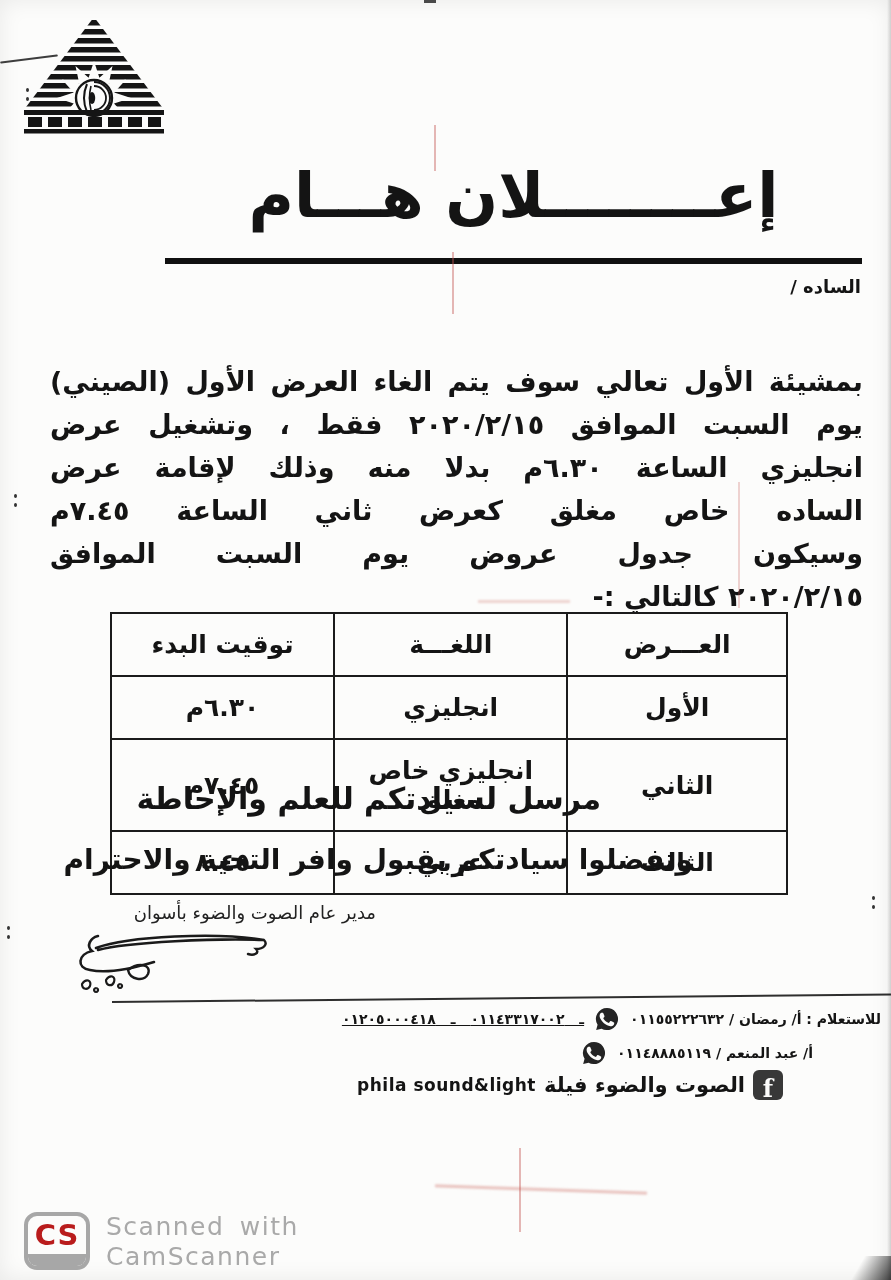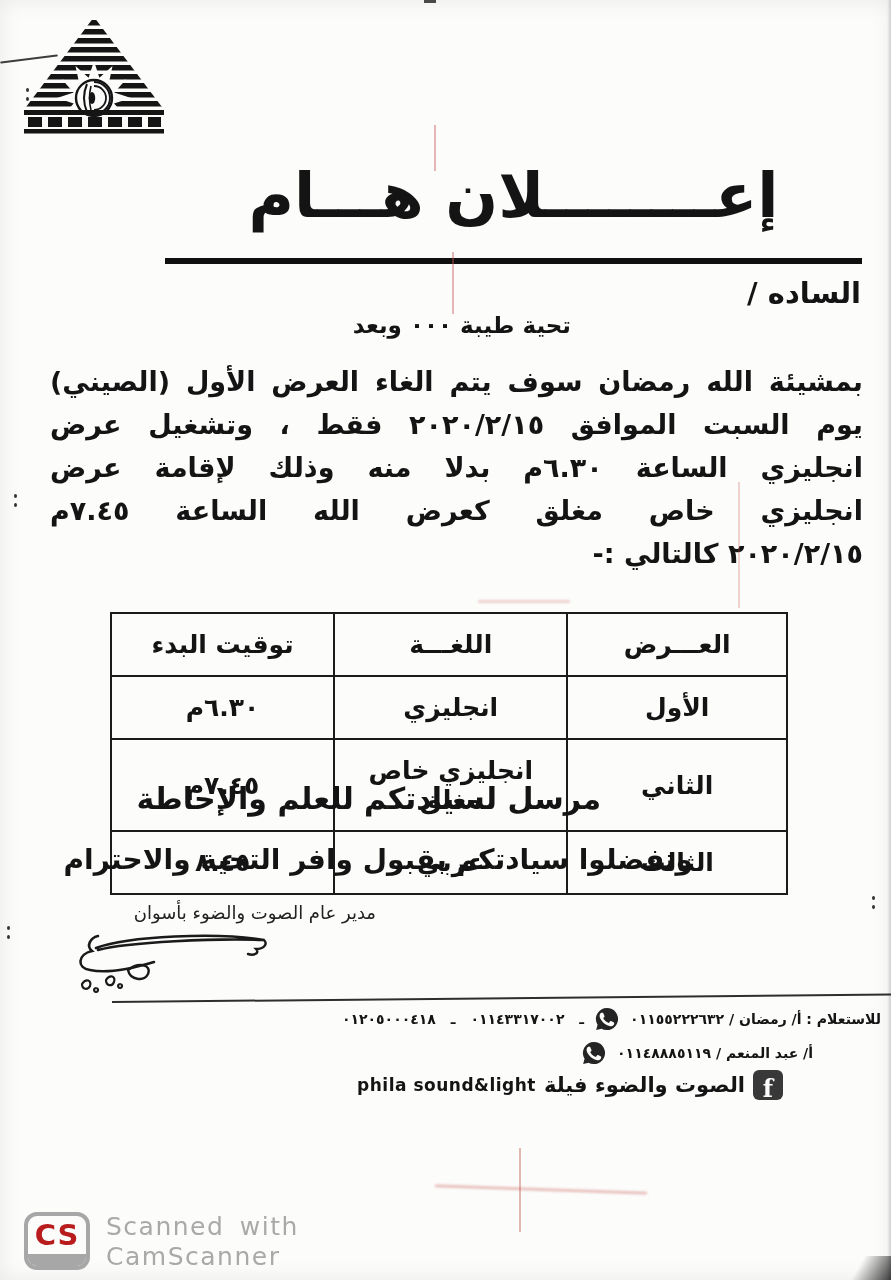--- a/index.html
+++ b/index.html
@@ -13,21 +13,21 @@
   
   .logo{ position:absolute; left:18px; top:14px; width:152px; height:124px; }
   .company{ position:absolute; right:8px; top:86px; width:430px; text-align:center;
             direction:rtl; font-weight:bold; font-size:17px; line-height:25px; }
   .company .area{ text-decoration:underline; text-underline-offset:4px; text-decoration-thickness:1.5px; }
   
   .title{ position:absolute; left:165px; top:150px; width:697px; text-align:center;
           direction:rtl; font-weight:bold; font-size:62px; line-height:92px;
           border-bottom:6px solid #101010; padding-bottom:16px; letter-spacing:1px;}
   
-  .salutation{ position:absolute; right:30px; top:276px; direction:rtl; font-weight:bold; font-size:29px; }
+  .salutation{ position:absolute; right:30px; top:276px; direction:rtl; font-weight:bold; font-size:18px; }
   .greeting{ position:absolute; right:320px; top:312px; direction:rtl; font-weight:bold; font-size:23px; }
   .bodytext{ position:absolute; left:50px; right:28px; top:360px; direction:rtl;
              font-weight:bold; font-size:27px; line-height:43px; }
   .bodytext .jline{ text-align:justify; text-align-last:justify; }
   .bodytext .wide{ word-spacing:16px; }
   .bodytext .rline{ }
   
   table.shows{ position:absolute; left:110px; top:612px; width:678px; direction:rtl;
                border-collapse:collapse; font-weight:bold; font-size:25px; }
   table.shows th, table.shows td{ border:2px solid #1b1b1b; text-align:center; vertical-align:middle; padding:16px; }
@@ -42,21 +42,21 @@
   .manager{ position:absolute; right:515px; top:902px; direction:rtl; font-size:18px; color:#222; }
   .signature{ position:absolute; left:68px; top:918px; width:255px; height:88px; }
   .divider{ position:absolute; left:112px; top:1001px; width:779px; height:2px; background:#2e2e2e;
             transform:rotate(-0.55deg); transform-origin:left center; }
   
   .contact{ position:absolute; direction:rtl; display:flex; align-items:center; gap:10px;
             font-weight:bold; font-size:14px; white-space:nowrap; }
   .c1{ top:1006px; right:10px; }
   .c2{ top:1040px; right:78px; }
   .c3{ top:1070px; right:108px; gap:8px; }
-  .nums{ word-spacing:10px; }
+  .nums{ word-spacing:10px;text-decoration:underline; }
   .wa{ width:26px; height:26px; display:inline-flex; }
   .fb{ width:30px; height:30px; background:#383838; border-radius:6px; color:#fcfcfb;
        display:inline-flex; align-items:center; justify-content:center;
        font-weight:bold; font-size:24px; font-family:"DejaVu Serif", serif; padding-top:6px; }
   .latin{ font-size:17px; letter-spacing:0.5px; }
   .fb-ar{ font-size:21px; }
   
   .cs-badge{ position:absolute; left:24px; top:1212px; width:66px; height:58px;
              border:4px solid #a7a7a7; border-radius:13px; overflow:hidden; }
   .cs-badge .cs-txt{ position:absolute; top:2px; left:0; right:0; text-align:center;
@@ -117,27 +117,27 @@
     <rect x="90" y="103" width="14" height="10" fill="#151515"></rect>
     <rect x="110" y="103" width="14" height="10" fill="#151515"></rect>
     <rect x="130" y="103" width="13" height="10" fill="#151515"></rect>
     <rect x="6" y="115" width="140" height="4.5" fill="#151515"></rect>
   </svg>
 
 
   <div class="title">إعــــــــلان هـــام</div>
 
   <div class="salutation">الساده /</div>
-  <div class="greeting">تحية طيبة ٠٠٠ وبعد</div>
 
   <div class="bodytext">
-    <div class="jline">بمشيئة الله رمضان سوف يتم الغاء العرض الأول (الصيني)</div>
+    <div class="jline">بمشيئة الأول تعالي سوف يتم الغاء العرض الأول (الصيني)</div>
     <div class="jline">يوم السبت الموافق ٢٠٢٠/٢/١٥ فقط ، وتشغيل عرض</div>
     <div class="jline">انجليزي الساعة ٦.٣٠م بدلا منه وذلك لإقامة عرض</div>
-    <div class="jline">انجليزي خاص مغلق كعرض الله الساعة ٧.٤٥م</div>
+    <div class="jline">الساده خاص مغلق كعرض ثاني الساعة ٧.٤٥م</div>
+    <div class="jline wide">وسيكون جدول عروض يوم السبت الموافق</div>
     <div class="rline">٢٠٢٠/٢/١٥ كالتالي :-</div>
   </div>
 
   <table class="shows">
     <tbody>
       <tr class="hdr">
         <th class="col-show">العـــرض</th>
         <th class="col-lang">اللغـــة</th>
         <th class="col-time">توقيت البدء</th>
       </tr>

